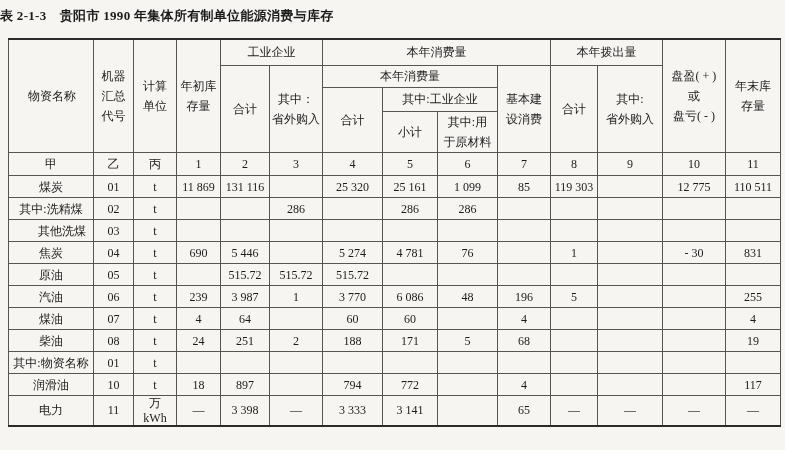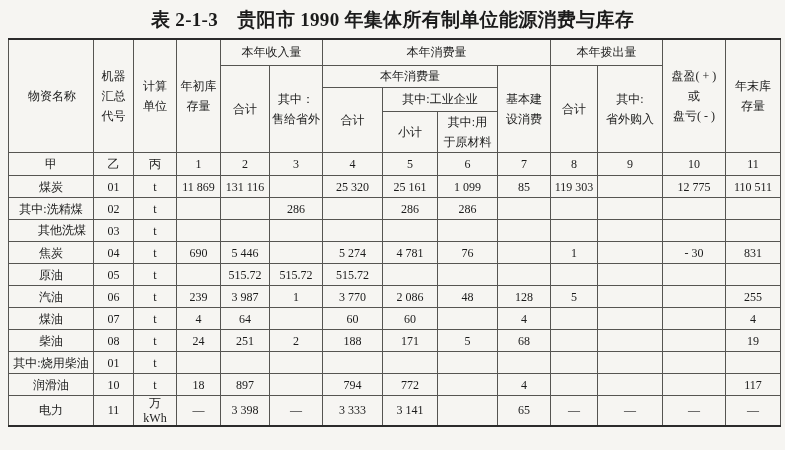--- a/index.html
+++ b/index.html
@@ -7,22 +7,22 @@
     width: 785px; height: 450px;
     background: #f6f5f2;
     font-family: "Liberation Serif", "DejaVu Serif", serif;
     color: #1b1b1b;
     position: relative;
     overflow: hidden;
   }
   .title {
     position: absolute;
     top: 7px; left: 0; width: 785px;
-    text-align: center;
-    font-size: 19px;
+    text-align: left;
+    font-size: 13px;
     font-weight: bold;
     letter-spacing: 0.3px;
   }
   table.stat {
     position: absolute;
     left: 8px; top: 38px;
     width: 772px;
     border-collapse: collapse;
     table-layout: fixed;
     font-size: 12px;
@@ -43,21 +43,21 @@
   tr.h1 { height: 26px; }
   tr.h2 { height: 22px; }
   tr.h3 { height: 24px; }
   tr.h4 { height: 41px; }
   tr.id-row { height: 23px; }
   tr.data-row { height: 22px; }
   td.name-cell {
     text-align: left;
     padding-left: 6px;
   }
-  td.name-cell.indent { padding-left: 24px; font-family: Liberation Mono, monospace; }
+  td.name-cell.indent { padding-left: 24px; }
   tr.data-row td, tr.id-row td { line-height: 1.2; }
 </style>
 </head>
 <body>
 
 <div class="title">表 2-1-3　贵阳市 1990 年集体所有制单位能源消费与库存</div>
 
 <table class="stat">
   <colgroup>
     <col style="width:85px">
@@ -78,33 +78,33 @@
   <thead>
     <tr class="h1">
       <td rowspan="4" class="name-cell" style="text-align:center;padding-left:4px">物资名称</td>
       <td rowspan="4">机器
 汇总
 代号</td>
       <td rowspan="4">计算
 单位</td>
       <td rowspan="4">年初库
 存量</td>
-      <td colspan="2">本年收入量</td>
+      <td colspan="2">工业企业</td>
       <td colspan="4">本年消费量</td>
       <td colspan="2">本年拨出量</td>
       <td rowspan="4">盘盈( + )
 或
 盘亏( - )</td>
       <td rowspan="4">年末库
 存量</td>
     </tr>
     <tr class="h2">
       <td rowspan="3">合计</td>
       <td rowspan="3">其中：
-售给省外</td>
+省外购入</td>
       <td colspan="3">本年消费量</td>
       <td rowspan="3">基本建
 设消费</td>
       <td rowspan="3">合计</td>
       <td rowspan="3">其中:
 省外购入</td>
     </tr>
     <tr class="h3">
       <td rowspan="2">合计</td>
       <td colspan="2">其中:工业企业</td>
@@ -213,23 +213,23 @@
         <td></td>
       </tr>
       <tr class="data-row">
         <td class="name-cell">汽油</td>
         <td>06</td>
         <td>t</td>
         <td>239</td>
         <td>3 987</td>
         <td>1</td>
         <td>3 770</td>
-        <td>2 086</td>
+        <td>6 086</td>
         <td>48</td>
-        <td>128</td>
+        <td>196</td>
         <td>5</td>
         <td></td>
         <td></td>
         <td>255</td>
       </tr>
       <tr class="data-row">
         <td class="name-cell">煤油</td>
         <td>07</td>
         <td>t</td>
         <td>4</td>
@@ -254,21 +254,21 @@
         <td>188</td>
         <td>171</td>
         <td>5</td>
         <td>68</td>
         <td></td>
         <td></td>
         <td></td>
         <td>19</td>
       </tr>
       <tr class="data-row">
-        <td class="name-cell">其中:烧用柴油</td>
+        <td class="name-cell">其中:物资名称</td>
         <td>01</td>
         <td>t</td>
         <td></td>
         <td></td>
         <td></td>
         <td></td>
         <td></td>
         <td></td>
         <td></td>
         <td></td>

